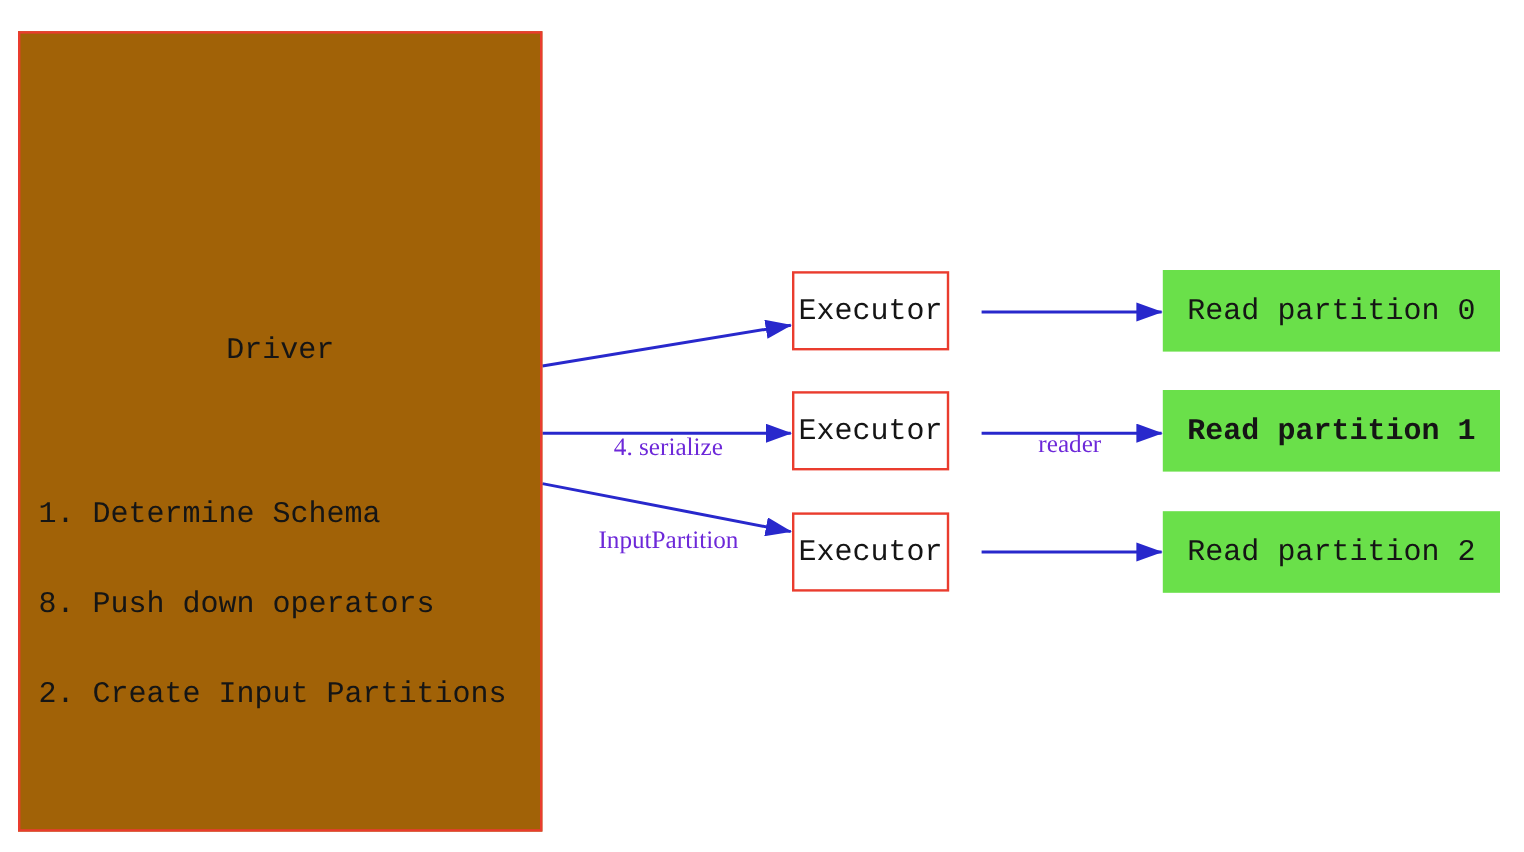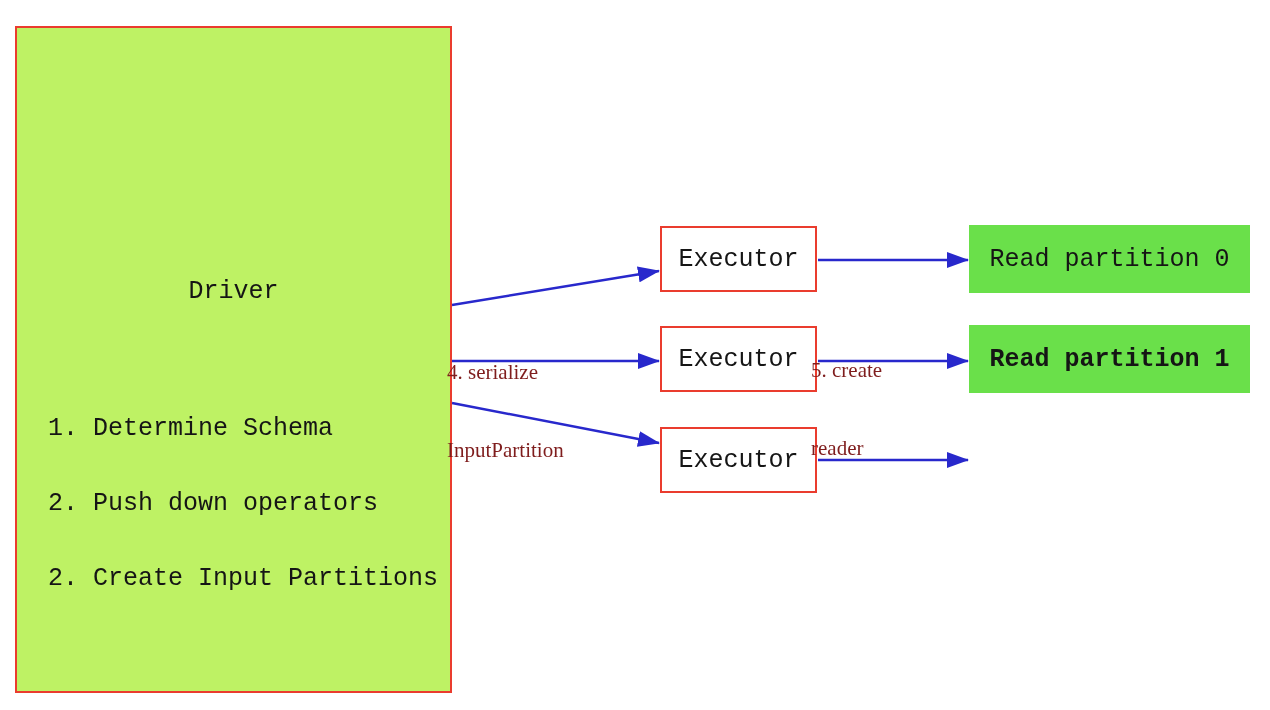--- a/index.html
+++ b/index.html
@@ -13,43 +13,43 @@
   body { position: relative; font-family: "Liberation Mono", monospace; color: var(--text); }
 
   .canvas { position: absolute; inset: 0; width: 1270px; height: 710px; }
 
   
   .driver-box {
     position: absolute;
     left: 15px; top: 26px;
     width: 437px; height: 667px;
     border: 2px solid var(--red);
-    background: #bef264;
+    background: #a16207;
   }
   .driver-title {
     position: absolute;
     left: 0; top: 251px; width: 100%;
     text-align: center;
     font-size: 25px; line-height: 25px;
     letter-spacing: 0px;
     white-space: pre;
   }
   .driver-steps {
     position: absolute;
     left: 15px; top: 338px;
     font-size: 25px; line-height: 25px;
     white-space: pre;
   }
-  .driver-steps div { white-space: pre; margin-left: 16px; }
+  .driver-steps div { white-space: pre; }
 
   
   .executor-box {
     position: absolute;
     left: 660px;
-    width: 157px; height: 66px;
+    width: 131px; height: 66px;
     border: 2px solid var(--red);
     background: #ffffff;
     display: flex; align-items: center; justify-content: center;
     font-size: 25px;
     white-space: pre;
   }
   .executor-1 { top: 226px; }
   .executor-2 { top: 326px; }
   .executor-3 { top: 427px; }
 
@@ -65,21 +65,22 @@
   }
   .partition-0 { top: 225px; }
   .partition-1 { top: 325px; font-weight: bold; }
   .partition-2 { top: 426px; }
 
   
   .arrow-label {
     position: absolute;
     font-family: "Liberation Serif", serif;
     font-size: 21px; line-height: 26px;
-    color: #7f1d1d;
+    text-align: center;
+    color: #6d28d9;
     white-space: pre;
   }
   .label-serialize { left: 447px; top: 307px; width: 220px; }
   .label-create-reader { left: 811px; top: 305px; width: 161px; }
 
   
   .arrows-layer { position: absolute; inset: 0; pointer-events: none; }
   .arrow-line { stroke: var(--blue); stroke-width: 2.5; fill: none; }
   .arrow-head { fill: var(--blue); }
 </style>
@@ -99,44 +100,46 @@
     <line class="arrow-line" x1="452" y1="403" x2="659" y2="443" marker-end="url(#ah)"></line>
     <line class="arrow-line" x1="818" y1="260" x2="968" y2="260" marker-end="url(#ah)"></line>
     <line class="arrow-line" x1="818" y1="361" x2="968" y2="361" marker-end="url(#ah)"></line>
     <line class="arrow-line" x1="818" y1="460" x2="968" y2="460" marker-end="url(#ah)"></line>
   </svg>
 
   <div class="driver-box">
     <div class="driver-title">Driver</div>
     <div class="driver-steps">
       <div>1. Determine Schema</div>
-      <div>2. Push down operators</div>
+      <div>8. Push down operators</div>
       <div>2. Create Input Partitions</div>
     </div>
   </div>
 
   <div class="executor-box executor-1">
     <span>Executor</span>
   </div>
   <div class="executor-box executor-2">
     <span>Executor</span>
   </div>
   <div class="executor-box executor-3">
     <span>Executor</span>
   </div>
 
   <div class="partition-box partition-0">
     <span>Read partition 0</span>
   </div>
   <div class="partition-box partition-1">
     <span>Read partition 1</span>
   </div>
+  <div class="partition-box partition-2">
+    <span>Read partition 2</span>
+  </div>
 
   <div class="arrow-label label-serialize">
     <div>4. serialize</div>
     <div>InputPartition</div>
   </div>
   <div class="arrow-label label-create-reader">
-    <div>5. create</div>
     <div>reader</div>
   </div>
 
 </div>
 
 </body></html>

